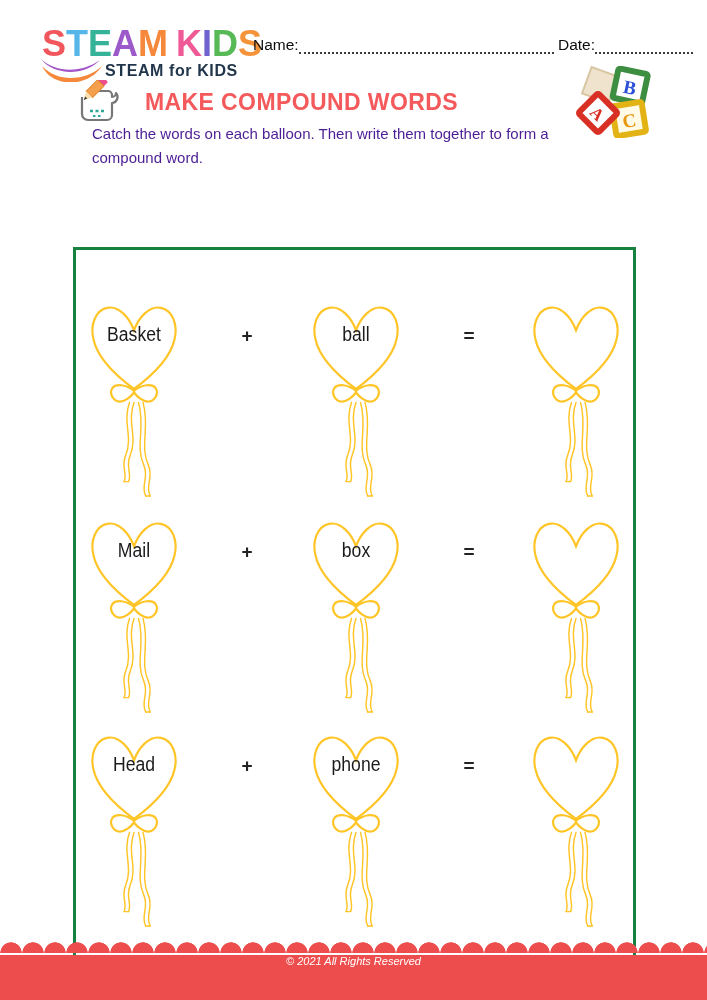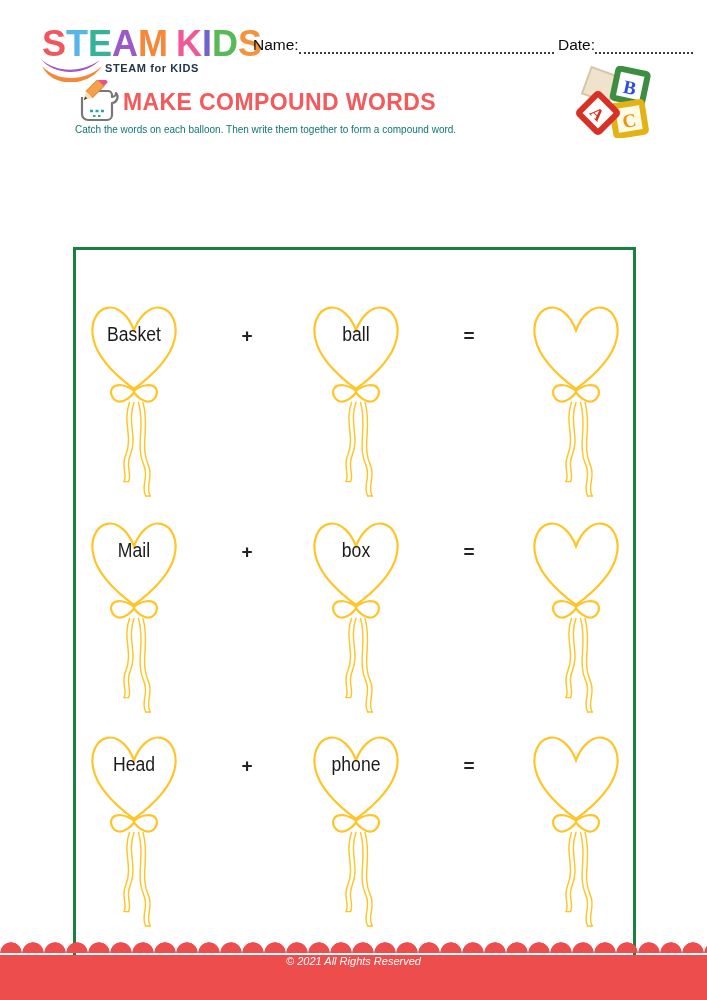--- a/index.html
+++ b/index.html
@@ -4,37 +4,37 @@
 <style>
   html,body{margin:0;padding:0;background:#fff;}
   .page{position:relative;width:707px;height:1000px;background:#ffffff;
         font-family:"Liberation Sans",sans-serif;overflow:hidden;margin:0 auto;}
 
   
   .logo{position:absolute;left:42px;top:26px;width:200px;}
   .logo-word{font-size:36px;font-weight:800;letter-spacing:0px;line-height:1;white-space:nowrap;}
   .logo-word span{display:inline-block;}
   .logo-swoosh{position:absolute;left:-4px;top:30px;}
-  .logo-sub{position:absolute;left:63px;top:36px;font-size:11px;font-weight:700;
+  .logo-sub{position:absolute;left:63px;top:36px;font-size:16px;font-weight:700;
             color:#22364b;letter-spacing:.6px;white-space:nowrap;}
 
   .namedate{position:absolute;left:253px;top:36px;width:440px;display:flex;align-items:flex-end;
             font-size:15.5px;color:#0c0c0c;font-weight:500;}
   .dotline{border-bottom:2.5px dotted #3c3c3c;height:14px;}
   .dotline.name{flex:1;}
   .dotline.date{width:98px;}
 
   
-  .title-row{position:absolute;left:75px;top:80px;display:flex;align-items:center;gap:2px;}
+  .title-row{position:absolute;left:75px;top:80px;display:flex;align-items:center;gap:24px;}
   .page-title{font-size:23px;font-weight:800;letter-spacing:.4px;color:#f4595b;white-space:nowrap;}
 
   .blocks{position:absolute;left:576px;top:66px;}
 
-  .instructions{position:absolute;left:75px;top:122px;width:528px;font-size:10px;
-                line-height:1.58;color:#0f766e;}
+  .instructions{position:absolute;left:92px;top:122px;width:528px;font-size:15px;
+                line-height:1.58;color:#4c1d95;}
 
   
   .sheet{position:absolute;left:73px;top:200px;width:563px;height:726px;
          border:3px solid #17813f;box-sizing:border-box;background:#fff;margin-top:47px;}
   .row{position:absolute;left:0;width:100%;height:210px;}
   .balloon{position:absolute;width:90px;height:207px;}
   .balloon .word{position:absolute;left:0;top:25px;width:100%;text-align:center;
                  font-size:20px;color:#1b1b1b;transform:scaleX(.88);letter-spacing:0;}
   .op{position:absolute;top:27px;width:34px;text-align:center;font-size:19px;
       font-weight:600;color:#222;}

